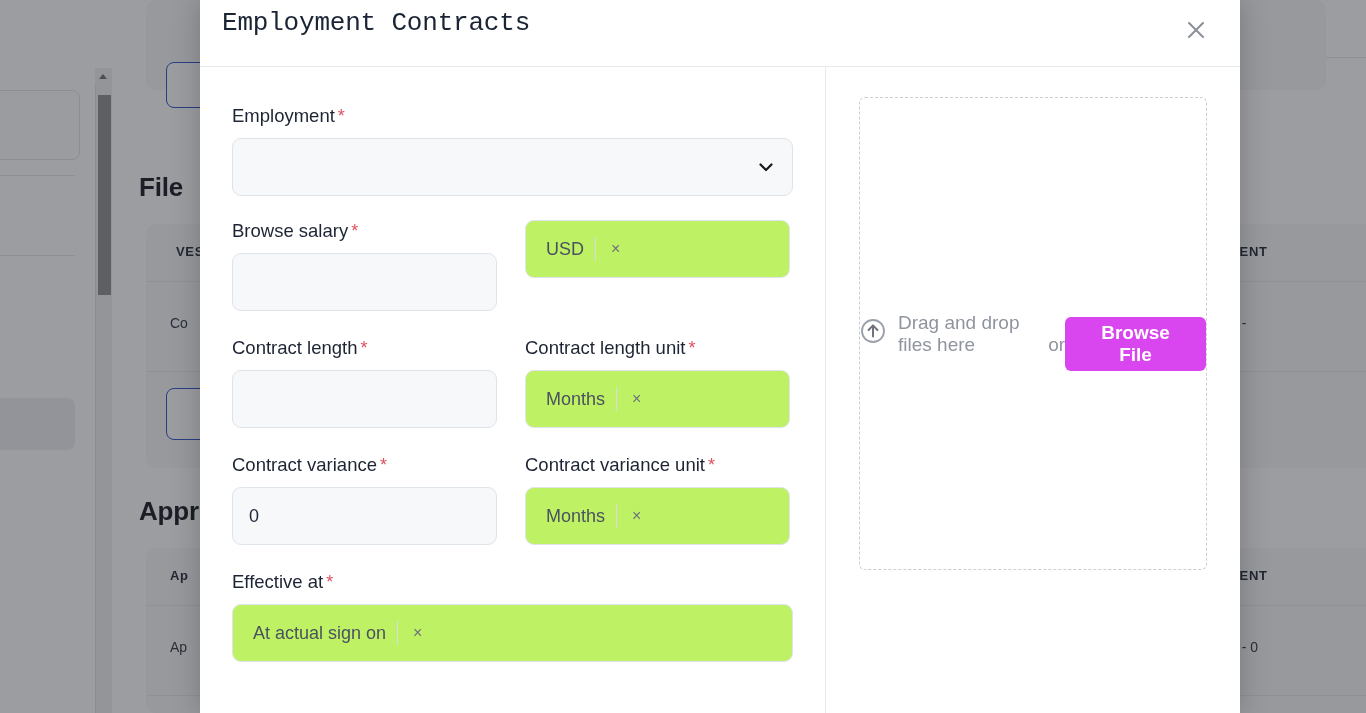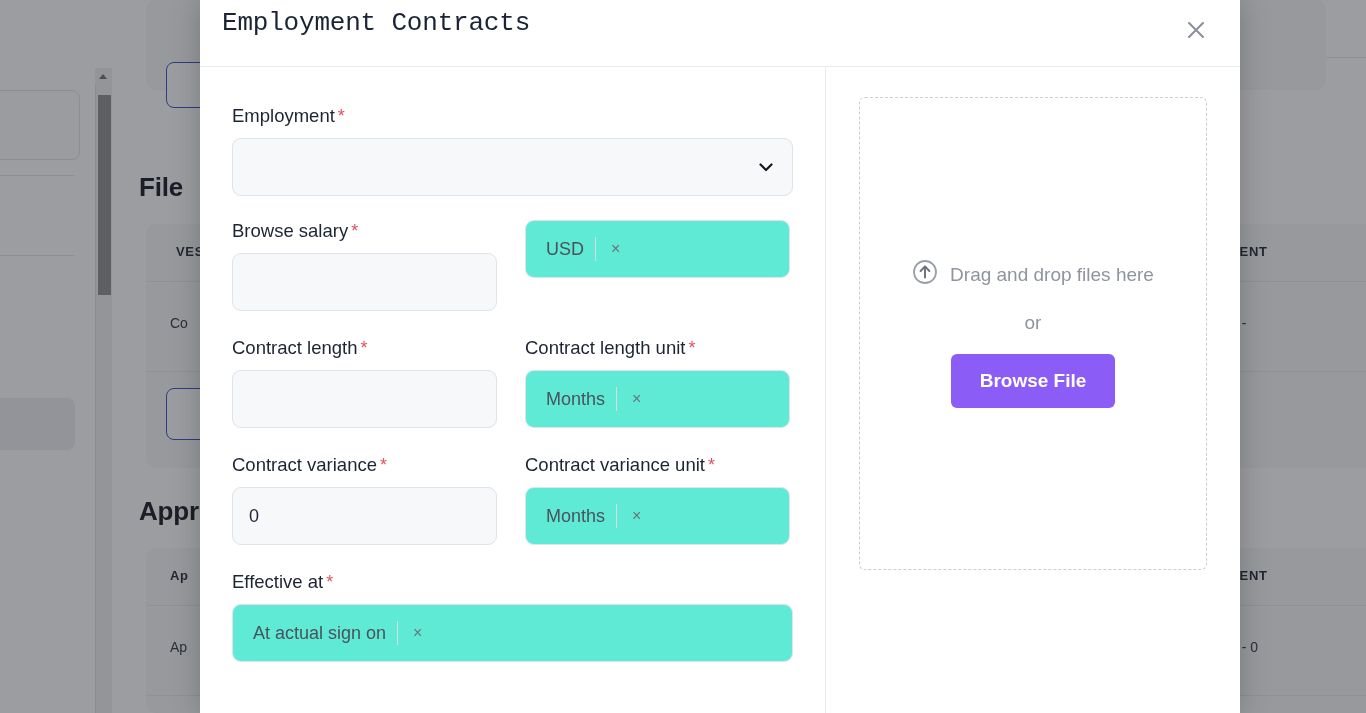--- a/index.html
+++ b/index.html
@@ -162,21 +162,21 @@
     display: flex; align-items: center; padding: 0 16px; cursor: pointer;
   }
   .select-box .sel-val { font-size: 18px; color: #222938; }
   .chev {
     position: absolute; right: 17px; top: 50%; transform: translateY(-50%);
     width: 18px; height: 18px;
   }
 
   .token-box {
     width: 100%; height: 58px; border: 1px solid #dfe3ea; border-radius: 9px;
-    background: #5eead4; display: flex; align-items: center; padding: 0 10px;
+    background: #bef264; display: flex; align-items: center; padding: 0 10px;
     cursor: text;
   }
   .token {
     display: flex; align-items: center; height: 34px;
     padding: 0 2px 0 10px; border-radius: 4px;
   }
   .token-label { font-size: 18px; color: #4b525f; }
   .token-sep { width: 1px; height: 24px; background: #d7dbe2; margin: 0 11px; }
   .token-x {
     font-size: 16px; color: #6c737f; line-height: 1; cursor: pointer;
@@ -185,31 +185,31 @@
 
   .row2 { display: flex; gap: 28px; }
   .col-half { width: 265px; }
   .field { margin-bottom: 26px; }
   .field.first { margin-bottom: 24px; }
 
   
   .dropzone {
     width: 348px; height: 473px;
     border: 1px dashed #c9cdd6; border-radius: 6px;
-    display: flex; flex-direction: column; align-items: center; justify-content: center;
+    display: flex; flex-direction: row; align-items: center; justify-content: center;
     background: #ffffff;
   }
   .dz-line {
     display: flex; align-items: center; gap: 12px;
     font-size: 19px; color: #8f949e;
   }
   .dz-or { margin-top: 22px; font-size: 19px; color: #8f949e; }
   .browse-btn {
     margin-top: 20px; height: 54px; padding: 0 29px;
-    background: #8b5cf6; color: #ffffff; border: none; border-radius: 6px;
+    background: #d946ef; color: #ffffff; border: none; border-radius: 6px;
     font-size: 19px; font-weight: 700; cursor: pointer;
     font-family: "Liberation Sans", sans-serif;
   }
 </style>
 </head>
 <body>
 
 <div id="page-root">
 
   <div class="bg-layer">

